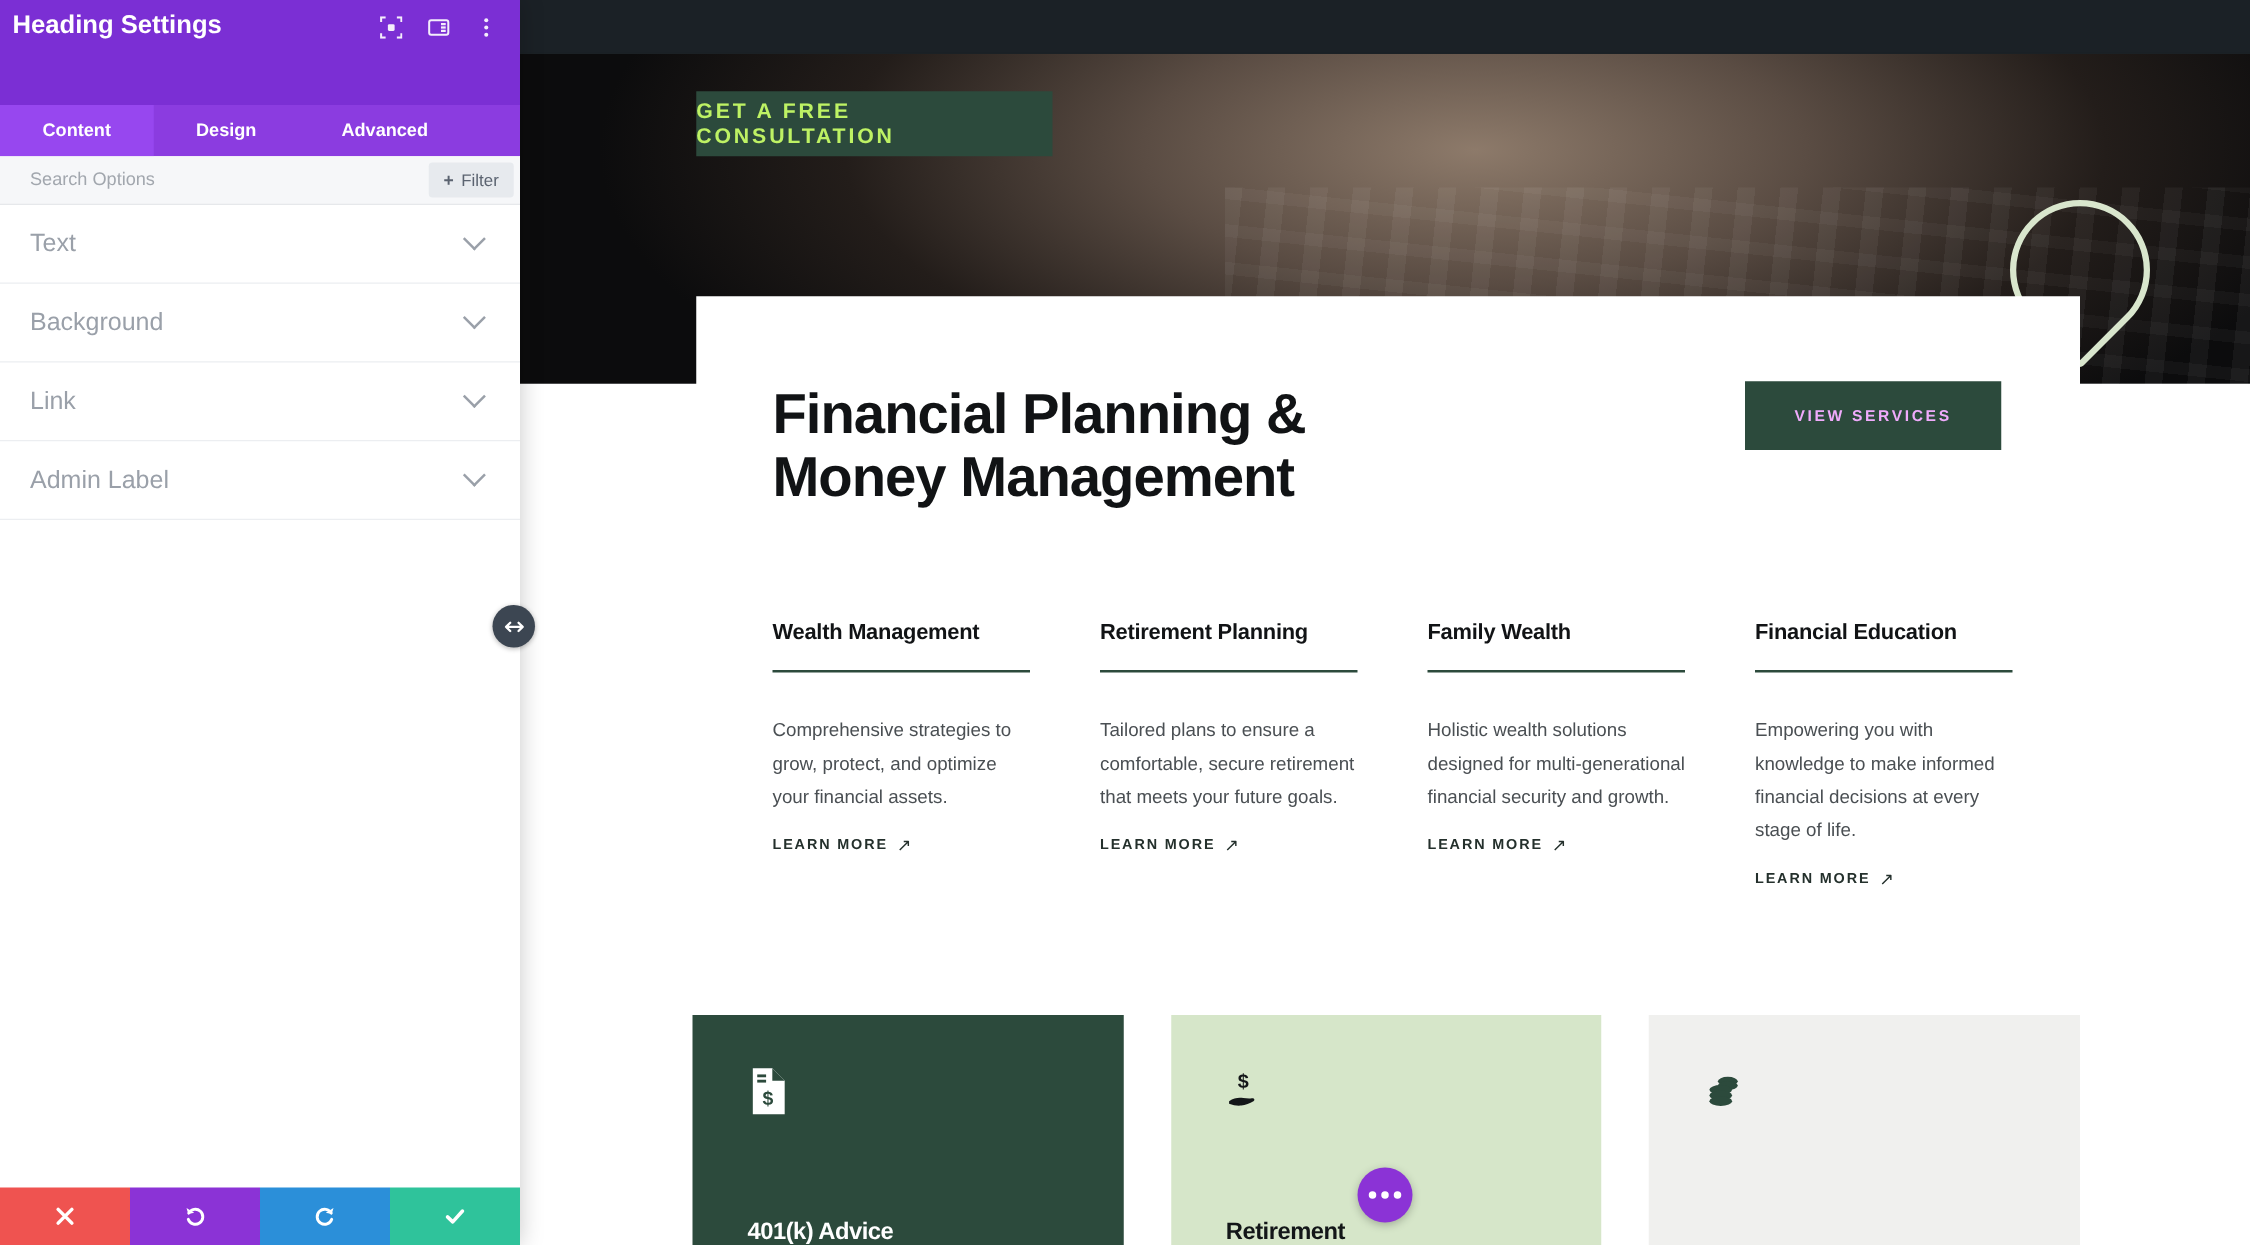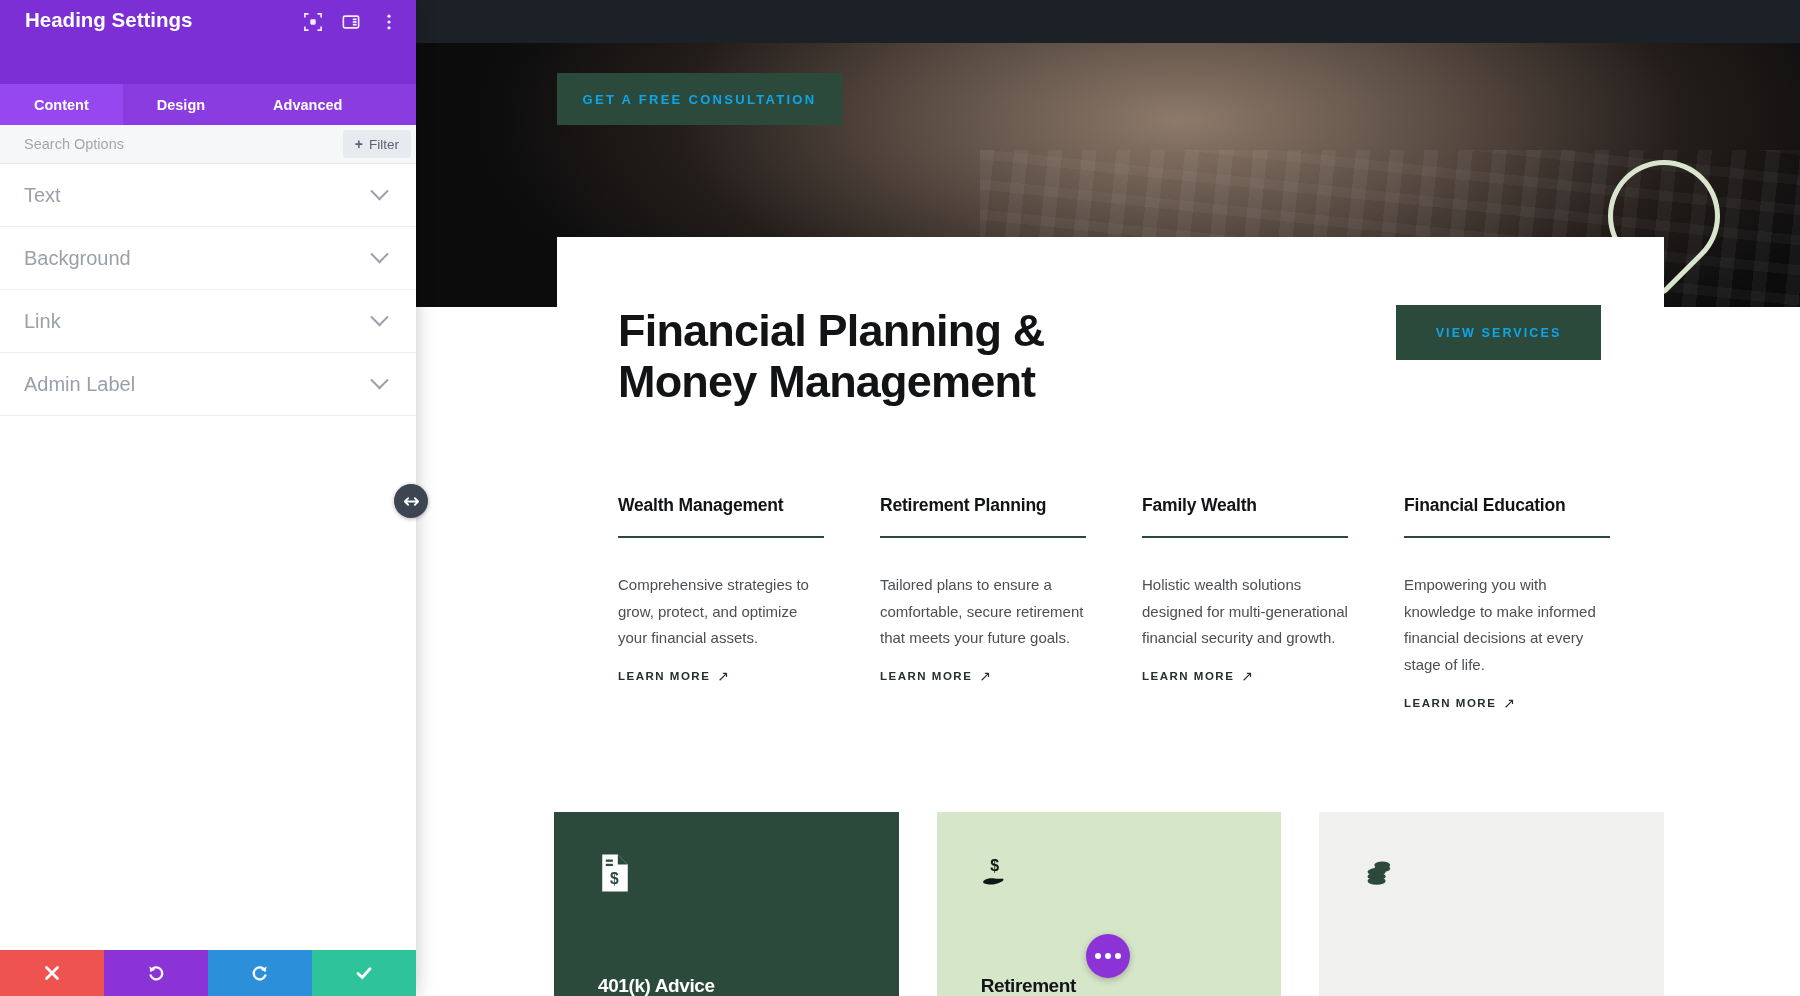--- a/index.html
+++ b/index.html
@@ -41,22 +41,22 @@
   .hero-topbar {
     position: absolute; left: 0; top: 0; width: 1800px; height: 42px;
     background: #1b2126;
   }
 
   .cta-hero {
     position: absolute; left: 557px; top: 73px;
     width: 285px; height: 52px;
     background: #2c4a3c;
     display: flex; align-items: center; justify-content: center;
-    color: #0ea5e9;
-    font-size: 13px; font-weight: 700; letter-spacing: 2.3px;
+    color: #bef264;
+    font-size: 17px; font-weight: 700; letter-spacing: 2.3px;
     z-index: 4;
   }
 
   
   .pin-deco {
     position: absolute; left: 1608px; top: 160px;
     width: 112px; height: 112px;
     border: 5px solid #d9e6cd;
     border-radius: 50% 50% 50% 4px;
     transform: rotate(-45deg);
@@ -79,21 +79,21 @@
   .headline {
     position: absolute; left: 618px; top: 305px;
     width: 560px;
     font-size: 45px; line-height: 1.14; font-weight: 800;
     color: #111315; letter-spacing: -0.8px;
     z-index: 6;
   }
   .btn-services {
     position: absolute; left: 1396px; top: 305px;
     width: 205px; height: 55px;
-    background: #2c4a3c; color: #0ea5e9;
+    background: #2c4a3c; color: #f0abfc;
     display: flex; align-items: center; justify-content: center;
     font-size: 12.5px; font-weight: 700; letter-spacing: 2.1px;
     z-index: 6;
   }
 
   .svc-row {
     position: absolute; left: 618px; top: 495px;
     width: 1000px; height: 180px;
     display: flex; gap: 56px;
     z-index: 6;
@@ -155,21 +155,21 @@
     width: 416px; height: 996px;
     background: #ffffff;
     box-shadow: 0 0 18px rgba(0,0,0,.22);
     z-index: 40;
     display: flex; flex-direction: column;
   }
   .panel-head {
     background: #7b2fd4; position: relative; height: 84px; flex: 0 0 84px;
   }
   .panel-title {
-    position: absolute; left: 25px; top: 8px;
+    position: absolute; left: 10px; top: 8px;
     color: #ffffff; font-size: 20.5px; font-weight: 700;
   }
   .head-icons {
     position: absolute; right: 18px; top: 13px;
     display: flex; align-items: center; gap: 20px;
   }
   .head-icons .hi { width: 18px; height: 18px; cursor: pointer; opacity: .92; }
   .preset-wrap {
     position: absolute; left: 12px; top: 36px;
     padding: 4px 12px 5px 13px;

